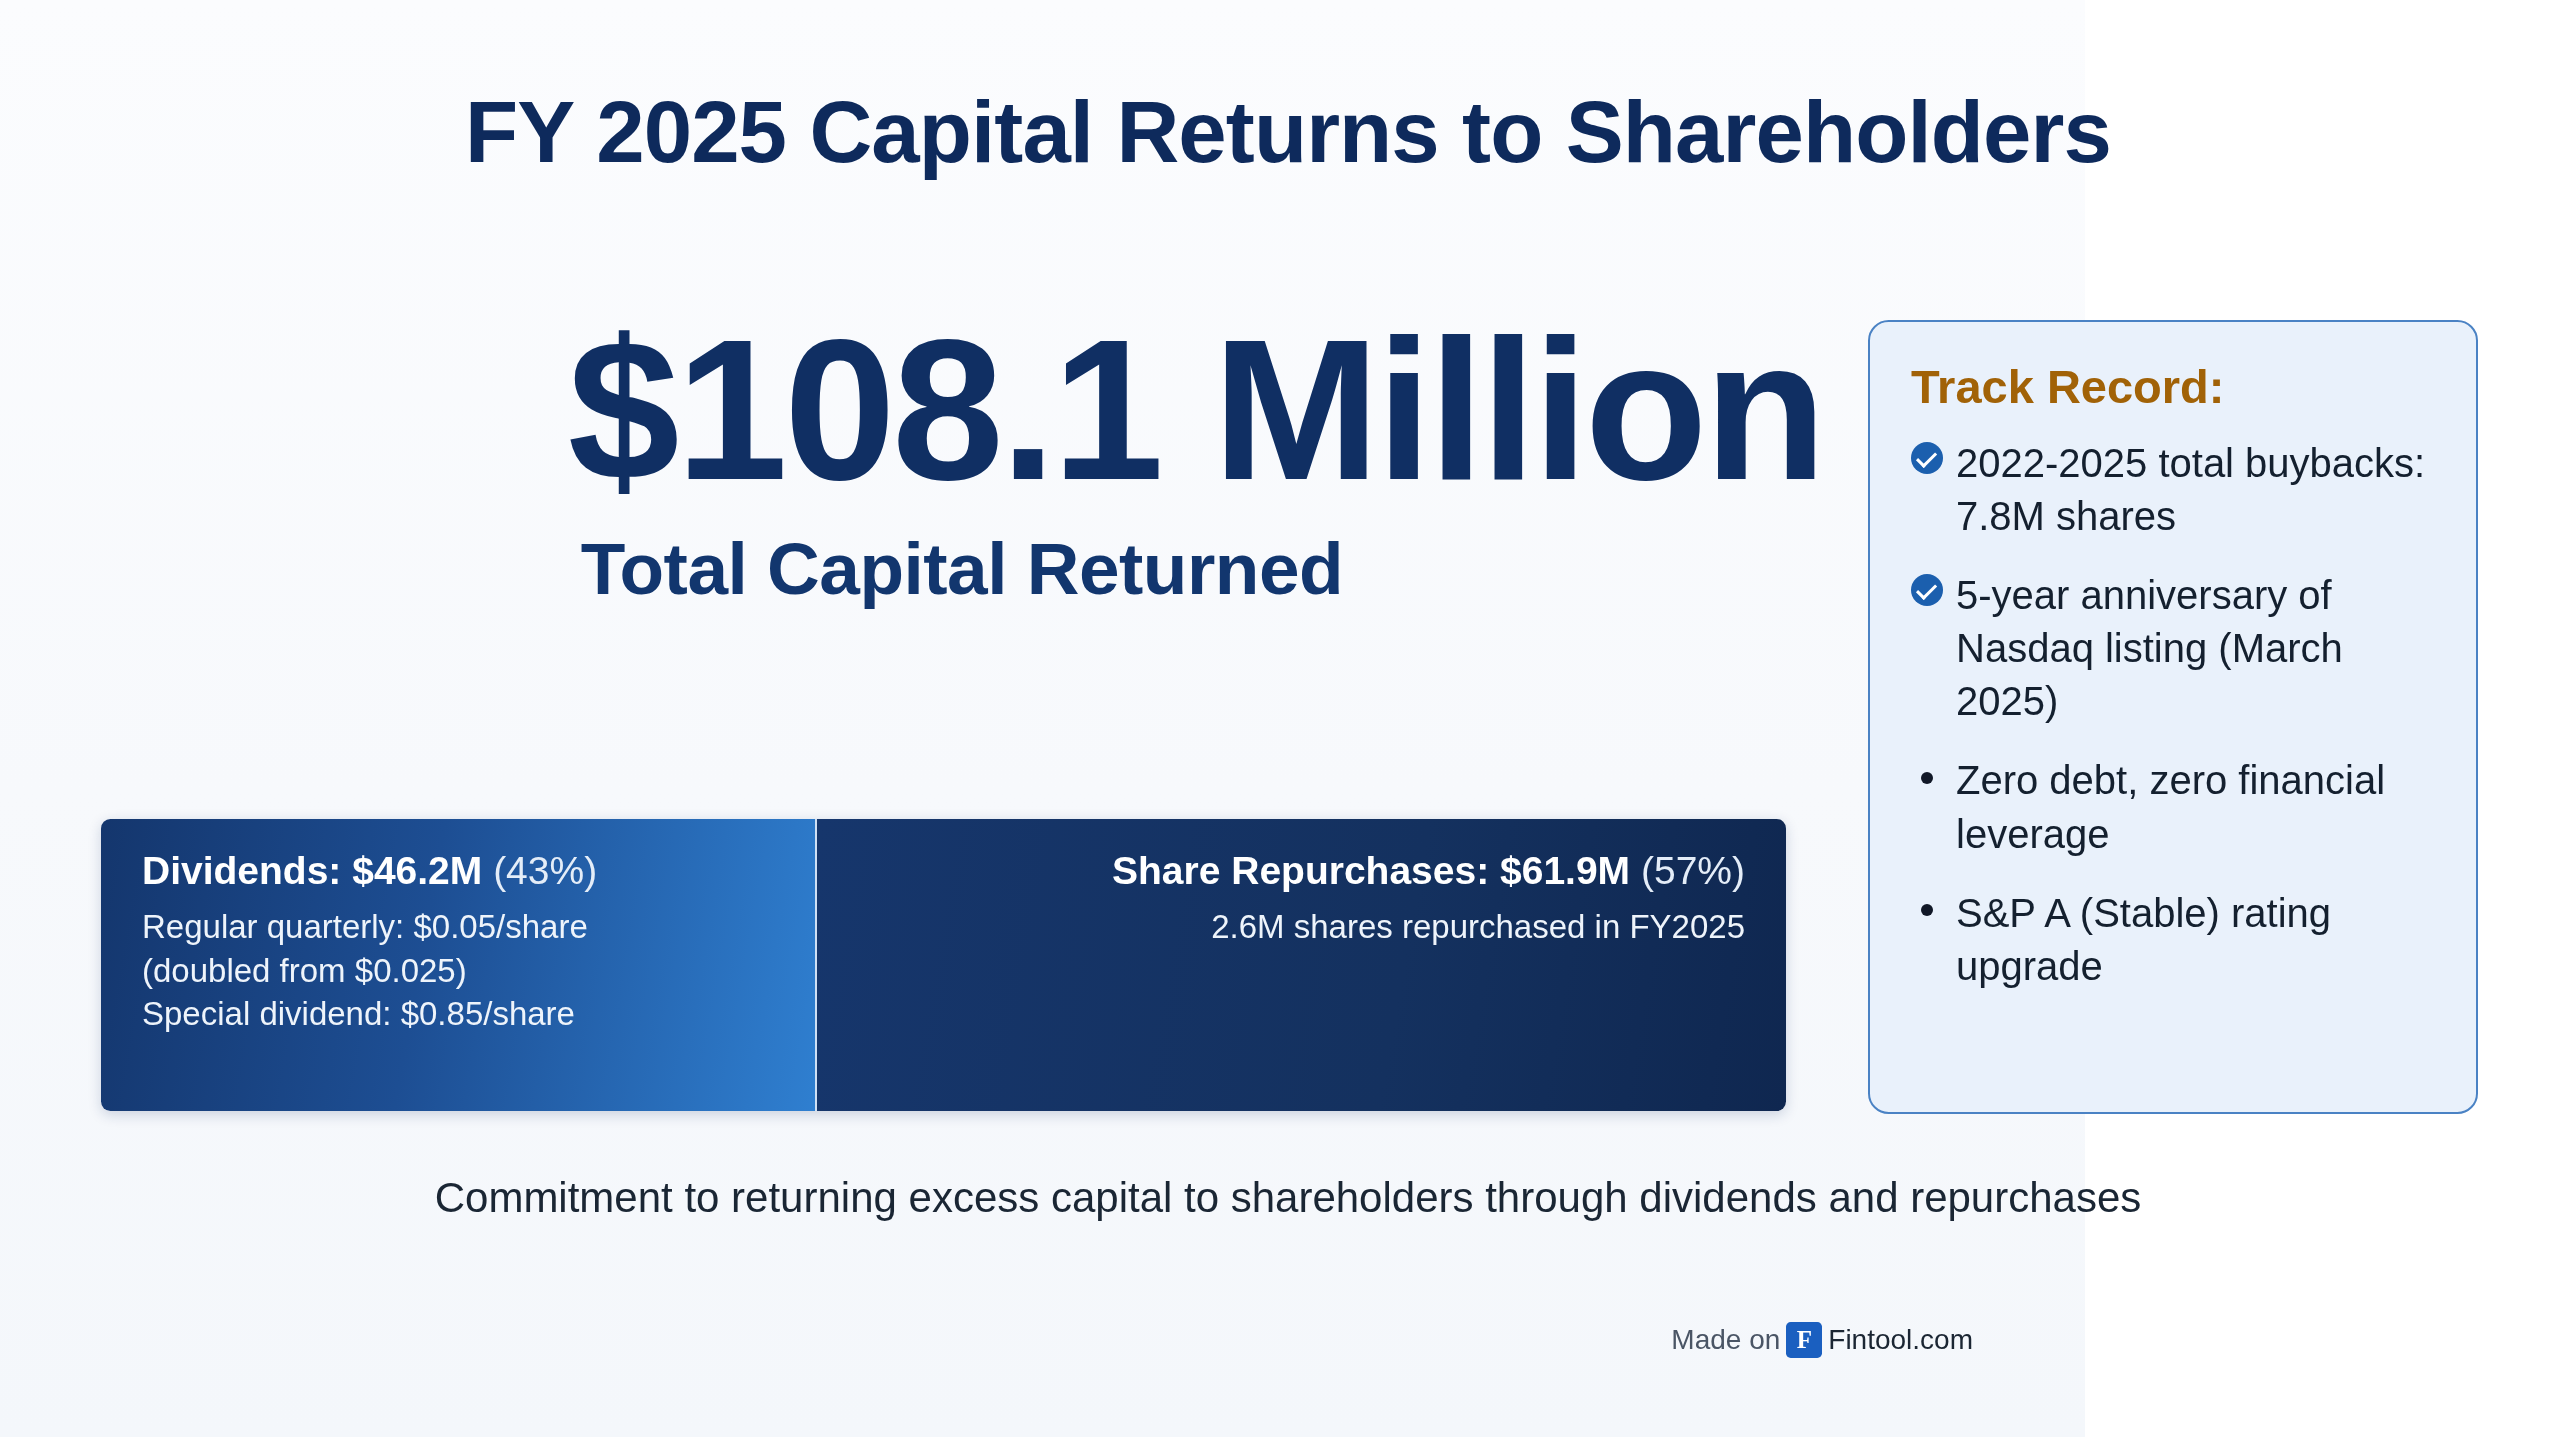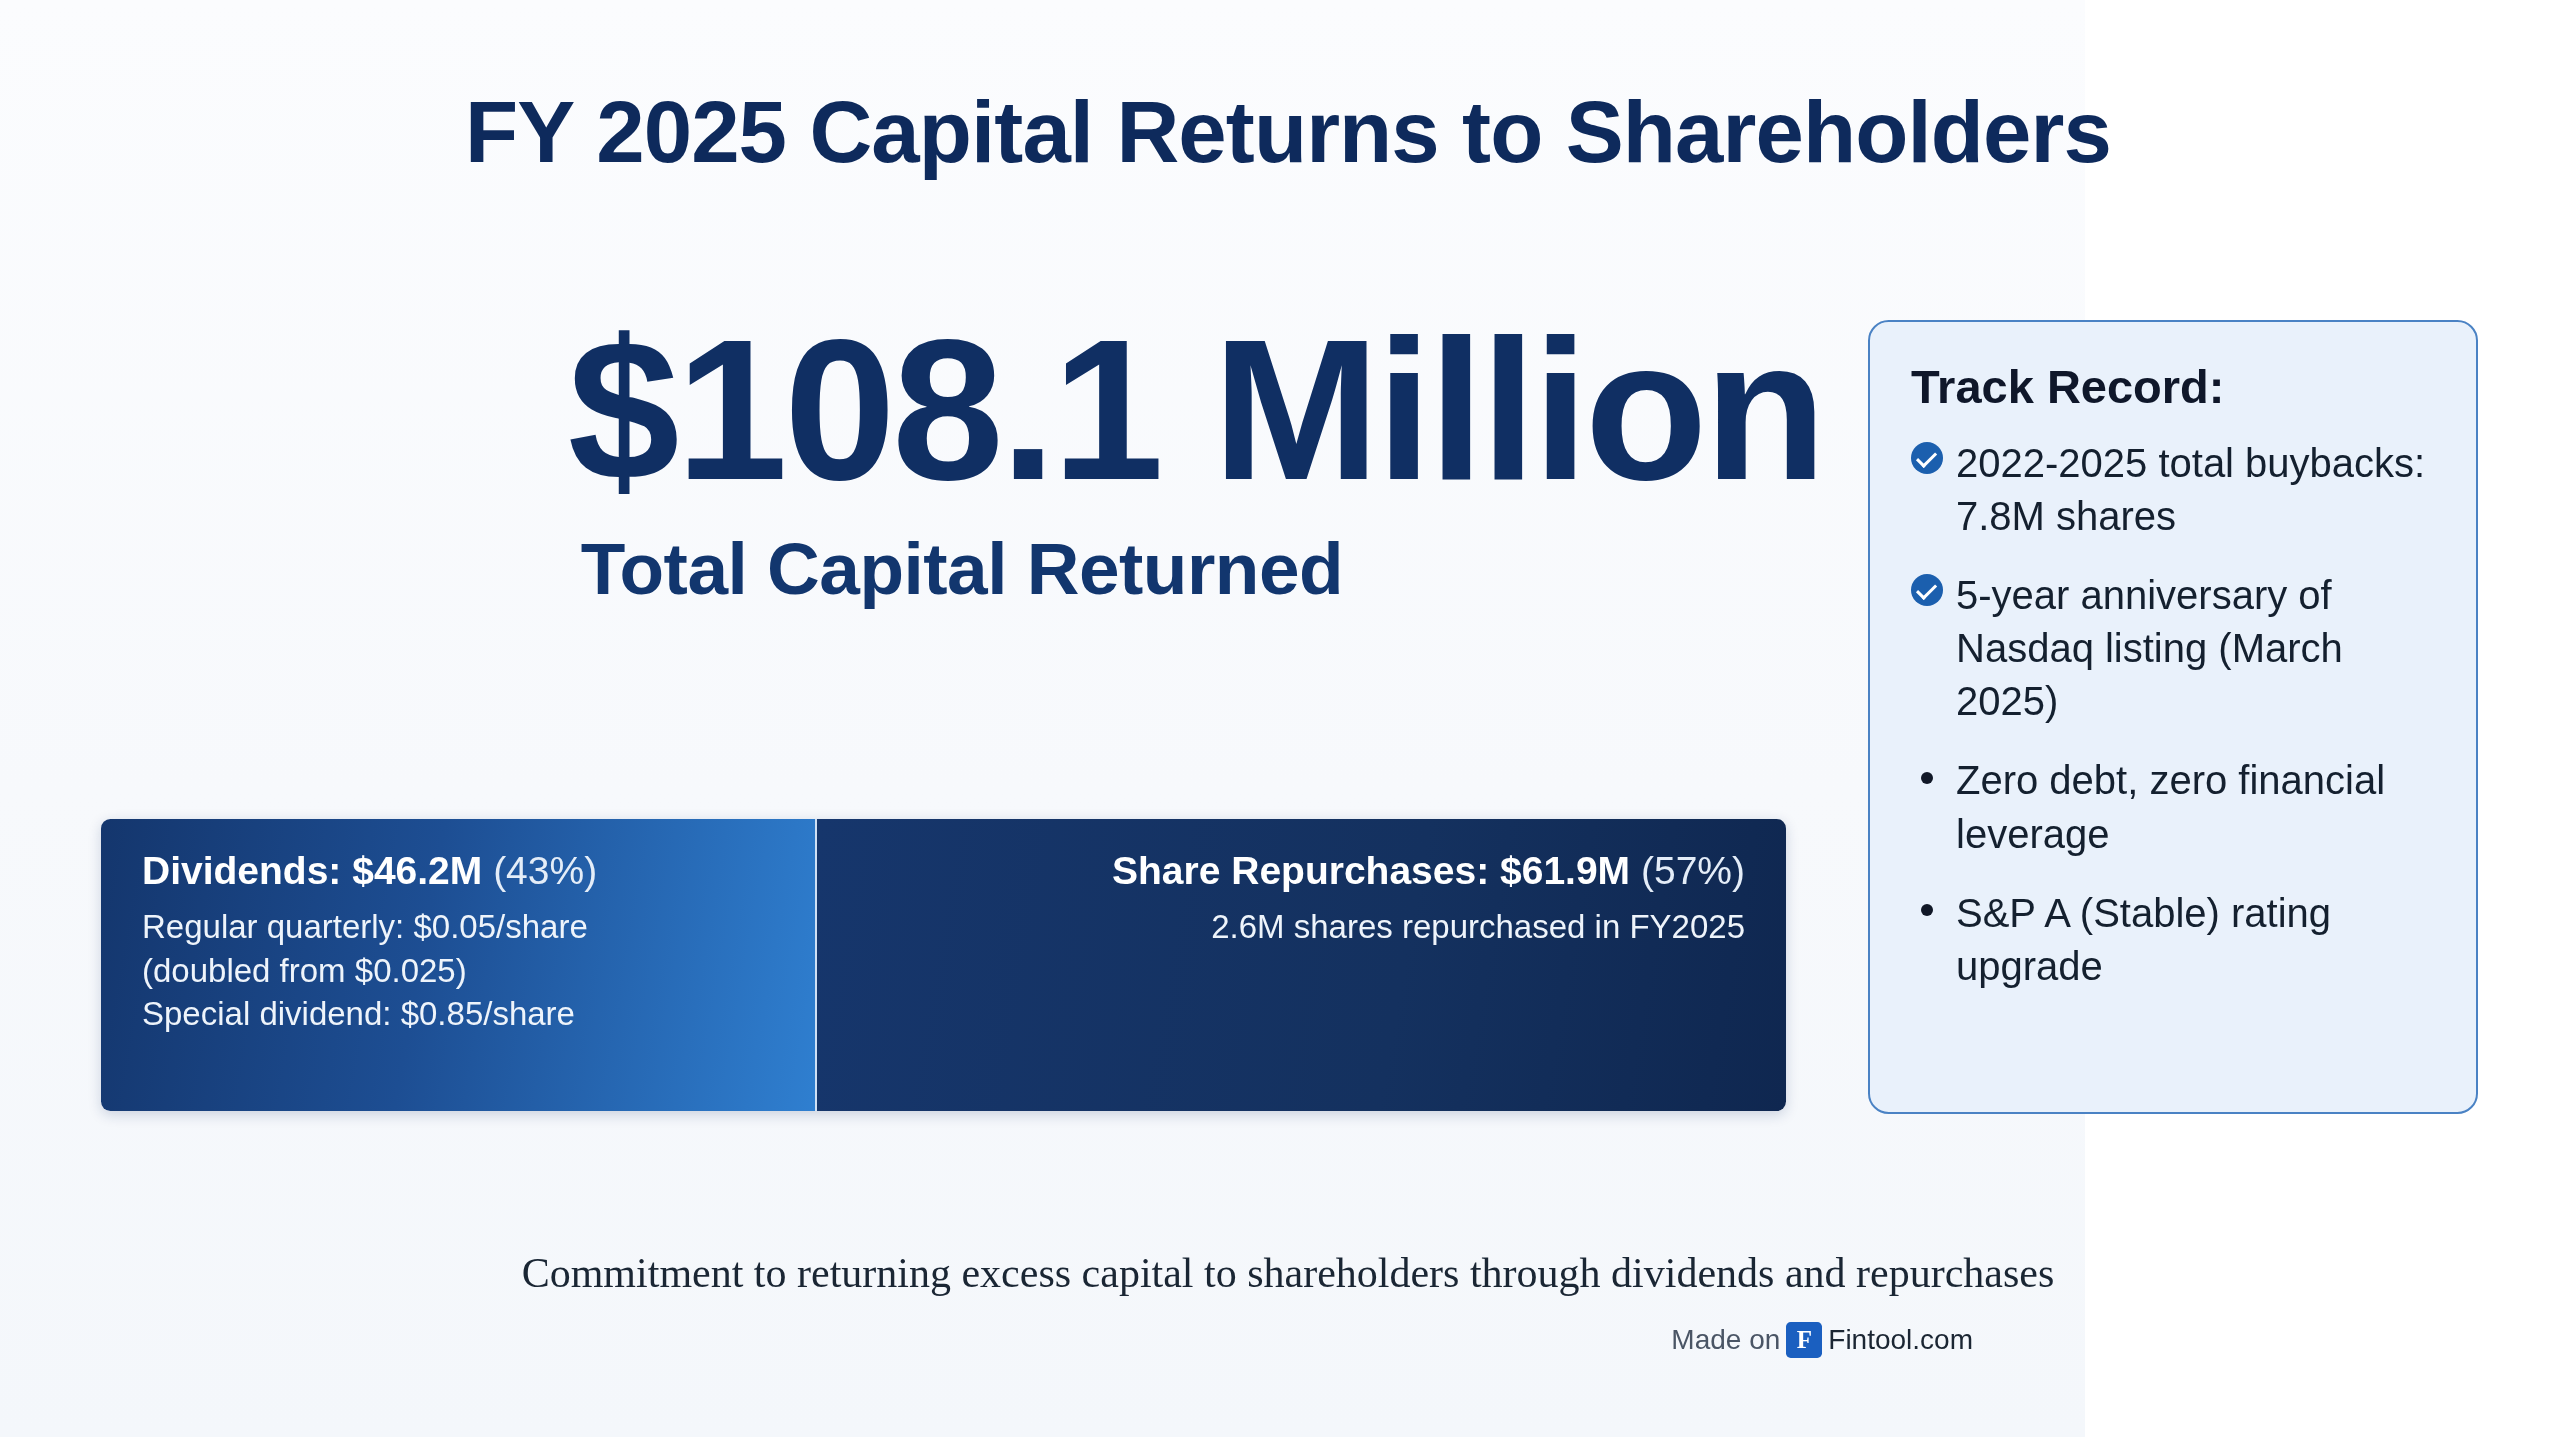--- a/index.html
+++ b/index.html
@@ -115,21 +115,21 @@
     height: 794px;
     background: #e9f1fb;
     border: 2.8px solid #4a82c4;
     border-radius: 20.6px;
     box-sizing: border-box;
     padding: 37px 37px 28px 41px;
   }
   .track-title {
     font-size: 47px;
     font-weight: bold;
-    color: #0f172a;
+    color: #a16207;
     margin-bottom: 22.5px;
   }
   .track-list {
     list-style: none;
     margin: 0;
     padding: 0;
   }
   .track-item {
     display: flex;
     align-items: flex-start;
@@ -171,26 +171,25 @@
   .track-text {
     font-size: 40px;
     line-height: 1.33;
     color: #14202f;
   }
 
   
   .footer-note {
     position: absolute;
     left: 101px;
-    top: 1249px;
+    top: 1174px;
     width: 2374px;
     text-align: center;
     font-size: 42px;
     color: #1a2634;
-    font-family: Liberation Serif, serif;
   }
 
   .made-on {
     position: absolute;
     right: 112px;
     top: 1322px;
     display: flex;
     align-items: center;
     gap: 6px;
     font-size: 28px;

